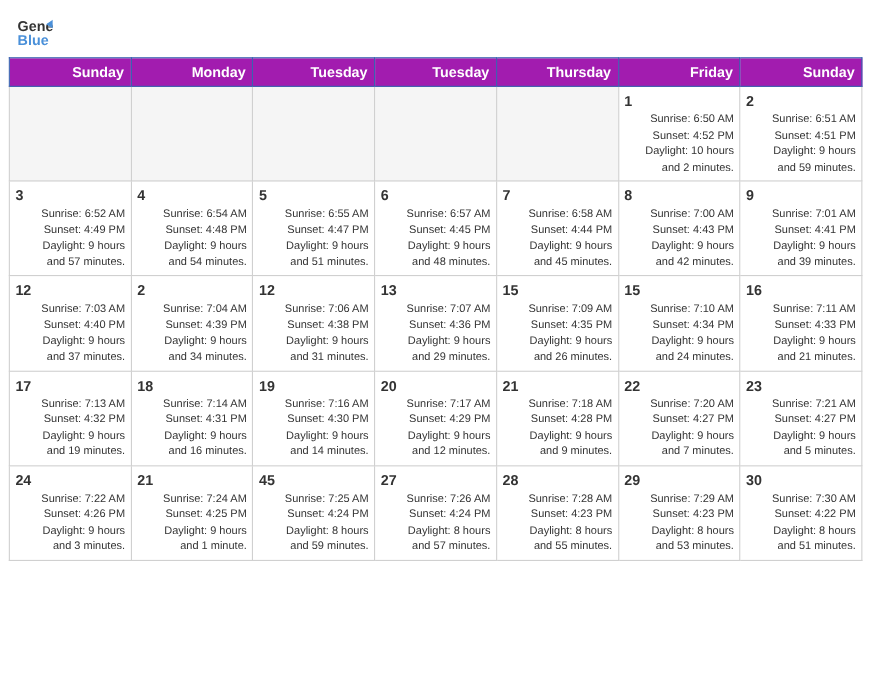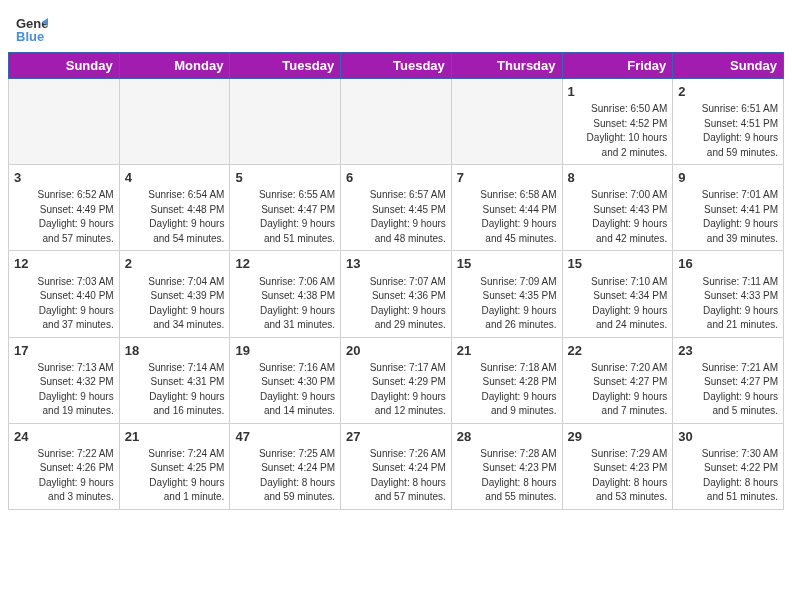--- a/index.html
+++ b/index.html
@@ -228,21 +228,21 @@
         <tr>
           <td>
             <span class="day-number">24</span>
             <div class="day-info">Sunrise: 7:22 AM<br>Sunset: 4:26 PM<br>Daylight: 9 hours<br>and 3 minutes.</div>
           </td>
           <td>
             <span class="day-number">21</span>
             <div class="day-info">Sunrise: 7:24 AM<br>Sunset: 4:25 PM<br>Daylight: 9 hours<br>and 1 minute.</div>
           </td>
           <td>
-            <span class="day-number">47</span>
+            <span class="day-number">45</span>
             <div class="day-info">Sunrise: 7:25 AM<br>Sunset: 4:24 PM<br>Daylight: 8 hours<br>and 59 minutes.</div>
           </td>
           <td>
             <span class="day-number">27</span>
             <div class="day-info">Sunrise: 7:26 AM<br>Sunset: 4:24 PM<br>Daylight: 8 hours<br>and 57 minutes.</div>
           </td>
           <td>
             <span class="day-number">28</span>
             <div class="day-info">Sunrise: 7:28 AM<br>Sunset: 4:23 PM<br>Daylight: 8 hours<br>and 55 minutes.</div>
           </td>

